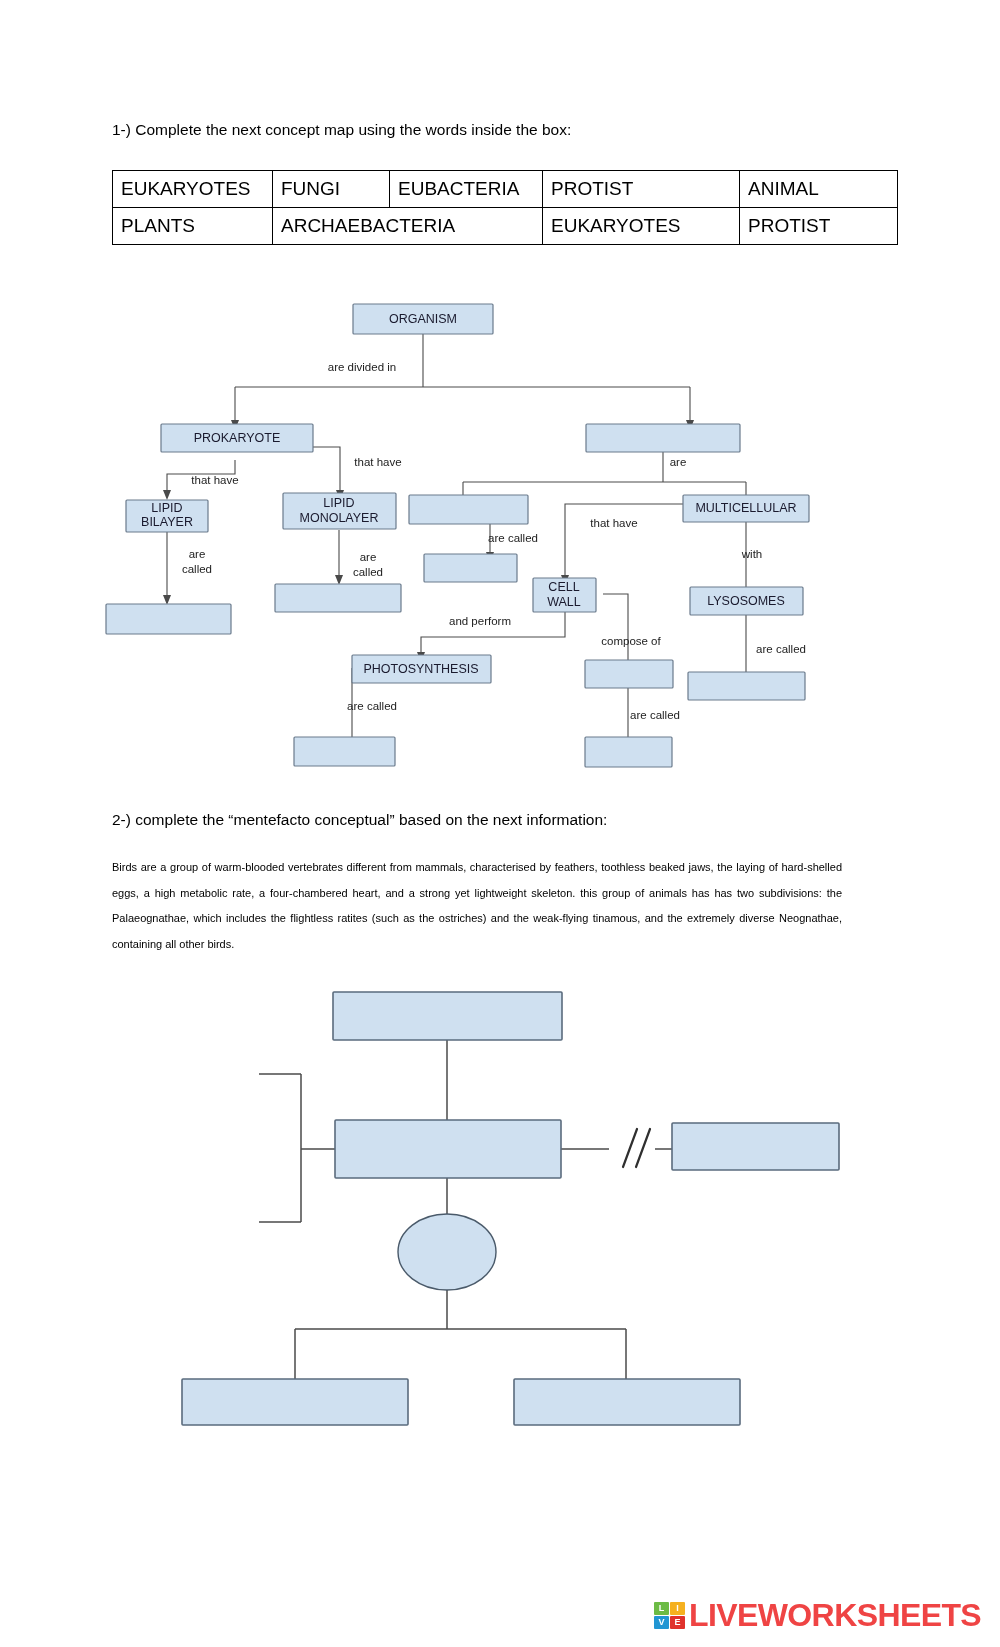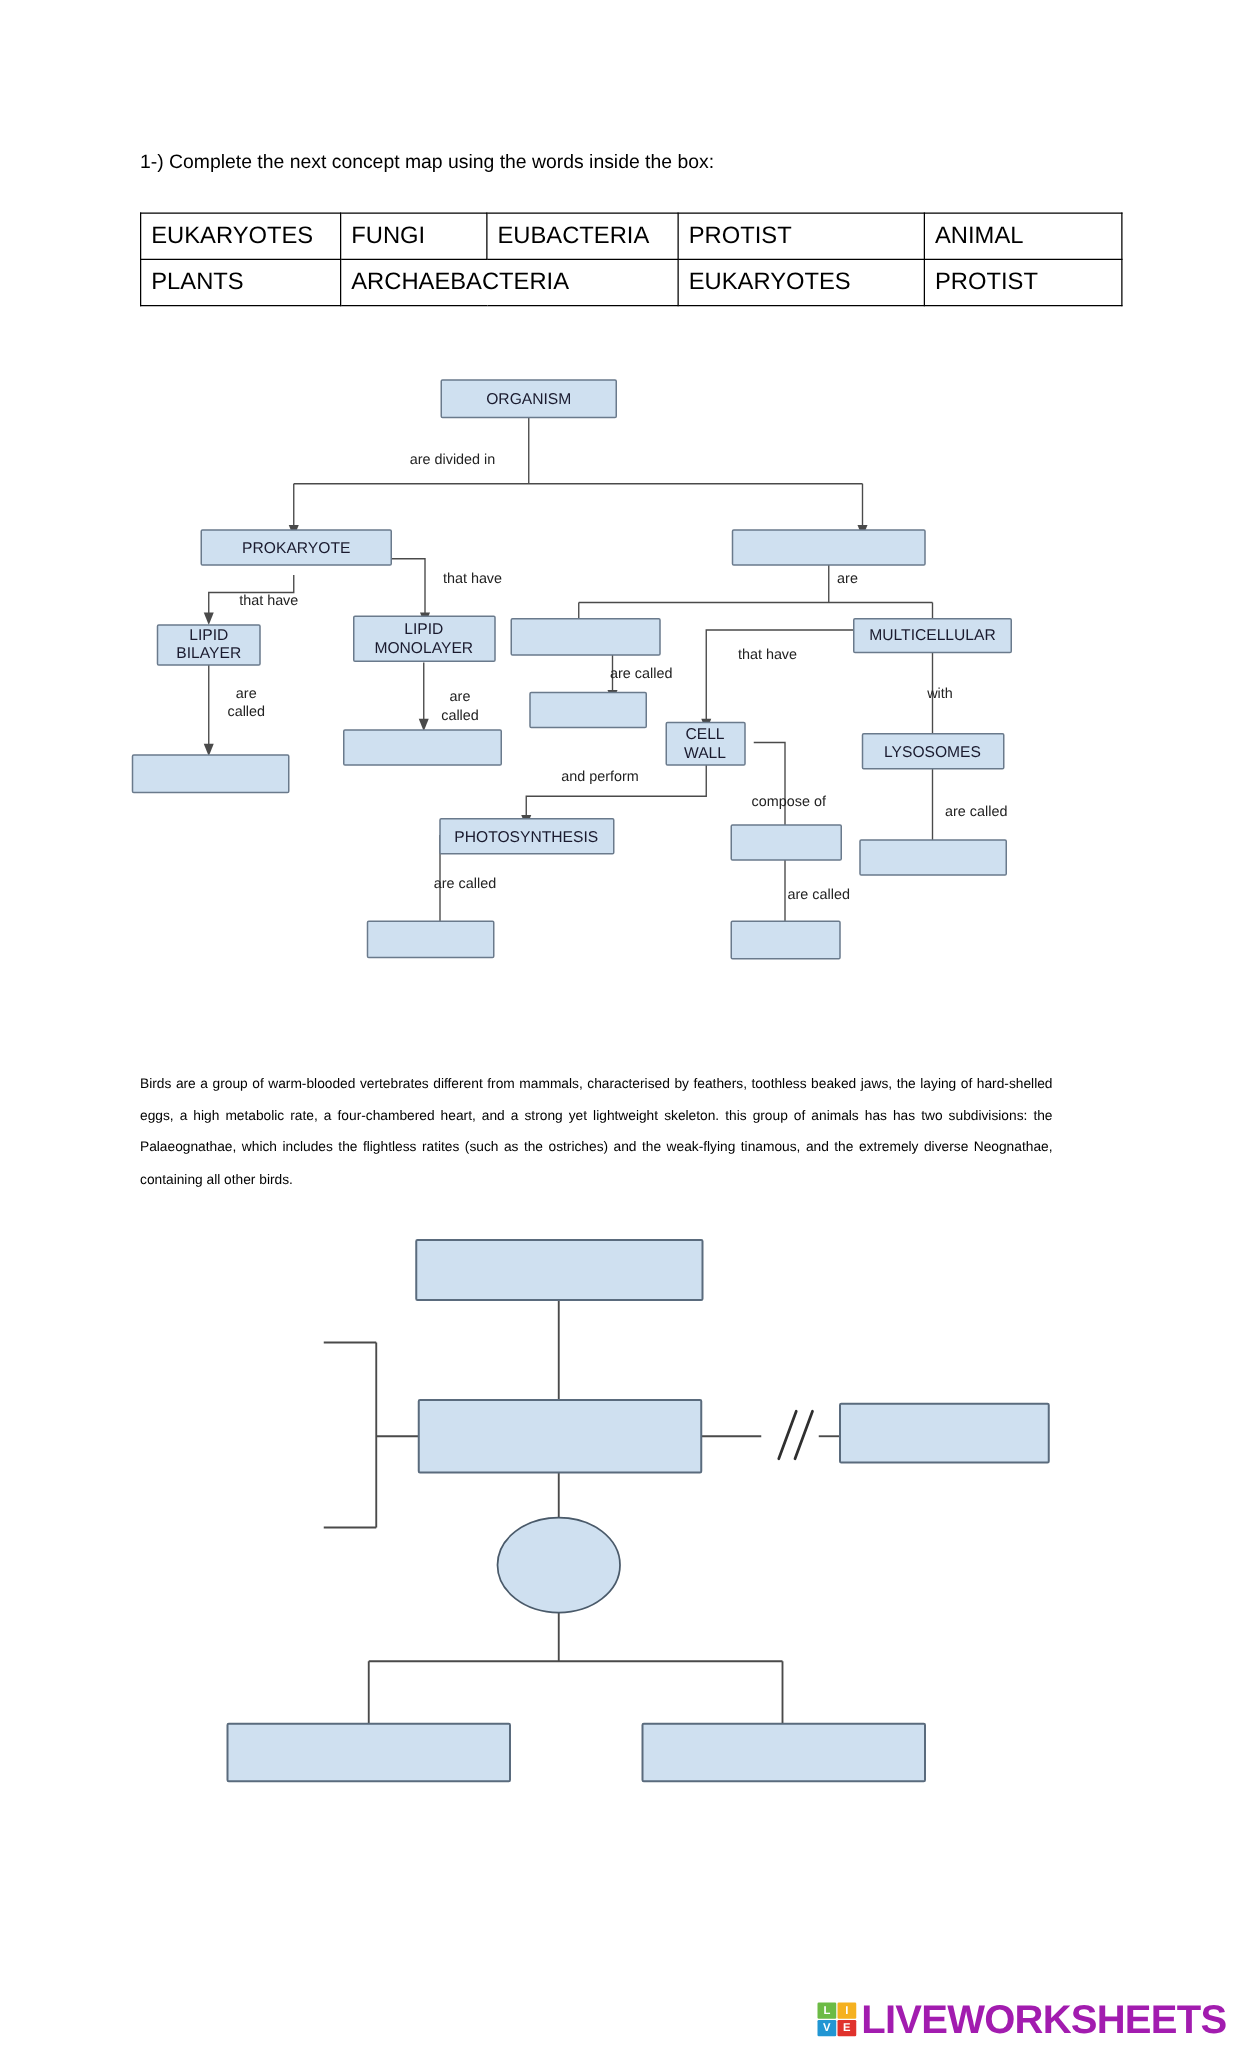--- a/index.html
+++ b/index.html
@@ -164,21 +164,21 @@
     font-family: "Liberation Sans", sans-serif;
     border-radius: 1px;
   }
   .lc-l { background: #6cbb45; }
   .lc-i { background: #f5b120; }
   .lc-v { background: #2196d3; }
   .lc-e { background: #e0322c; }
   .logo-word {
     font-size: 32px;
     font-weight: bold;
-    color: #a21caf;
+    color: #ef4444;
     letter-spacing: -0.6px;
     font-family: "Liberation Sans", sans-serif;
     line-height: 30px;
   }
 </style>
 </head>
 <body>
 
 <div class="page">
 
@@ -312,20 +312,21 @@
 
       <rect class="node-rect" x="688" y="390" width="117" height="28" rx="1"></rect>
 
       <rect class="node-rect" x="294" y="455" width="101" height="29" rx="1"></rect>
 
       <rect class="node-rect" x="585" y="455" width="87" height="30" rx="1"></rect>
 
     </svg>
   </div>
 
+  <div class="q2-prompt">2-) complete the “mentefacto conceptual” based on the next information:</div>
 
   <div class="q2-para">Birds are a group of warm-blooded vertebrates different from mammals, characterised by feathers, toothless beaked jaws, the laying of hard-shelled eggs, a high metabolic rate, a four-chambered heart, and a strong yet lightweight skeleton.  this group of animals has has two subdivisions: the Palaeognathae, which includes the flightless ratites (such as the ostriches) and the weak-flying tinamous, and the extremely diverse Neognathae, containing all other birds.</div>
 
   <div class="mentefacto">
     <svg width="1000" height="490" viewBox="0 0 1000 490" xmlns="http://www.w3.org/2000/svg">
 
       <path class="mf-edge" d="M447,63 L447,143"></path>
 
       <path class="mf-edge" d="M259,97 L301,97"></path>
       <path class="mf-edge" d="M301,97 L301,245"></path>

